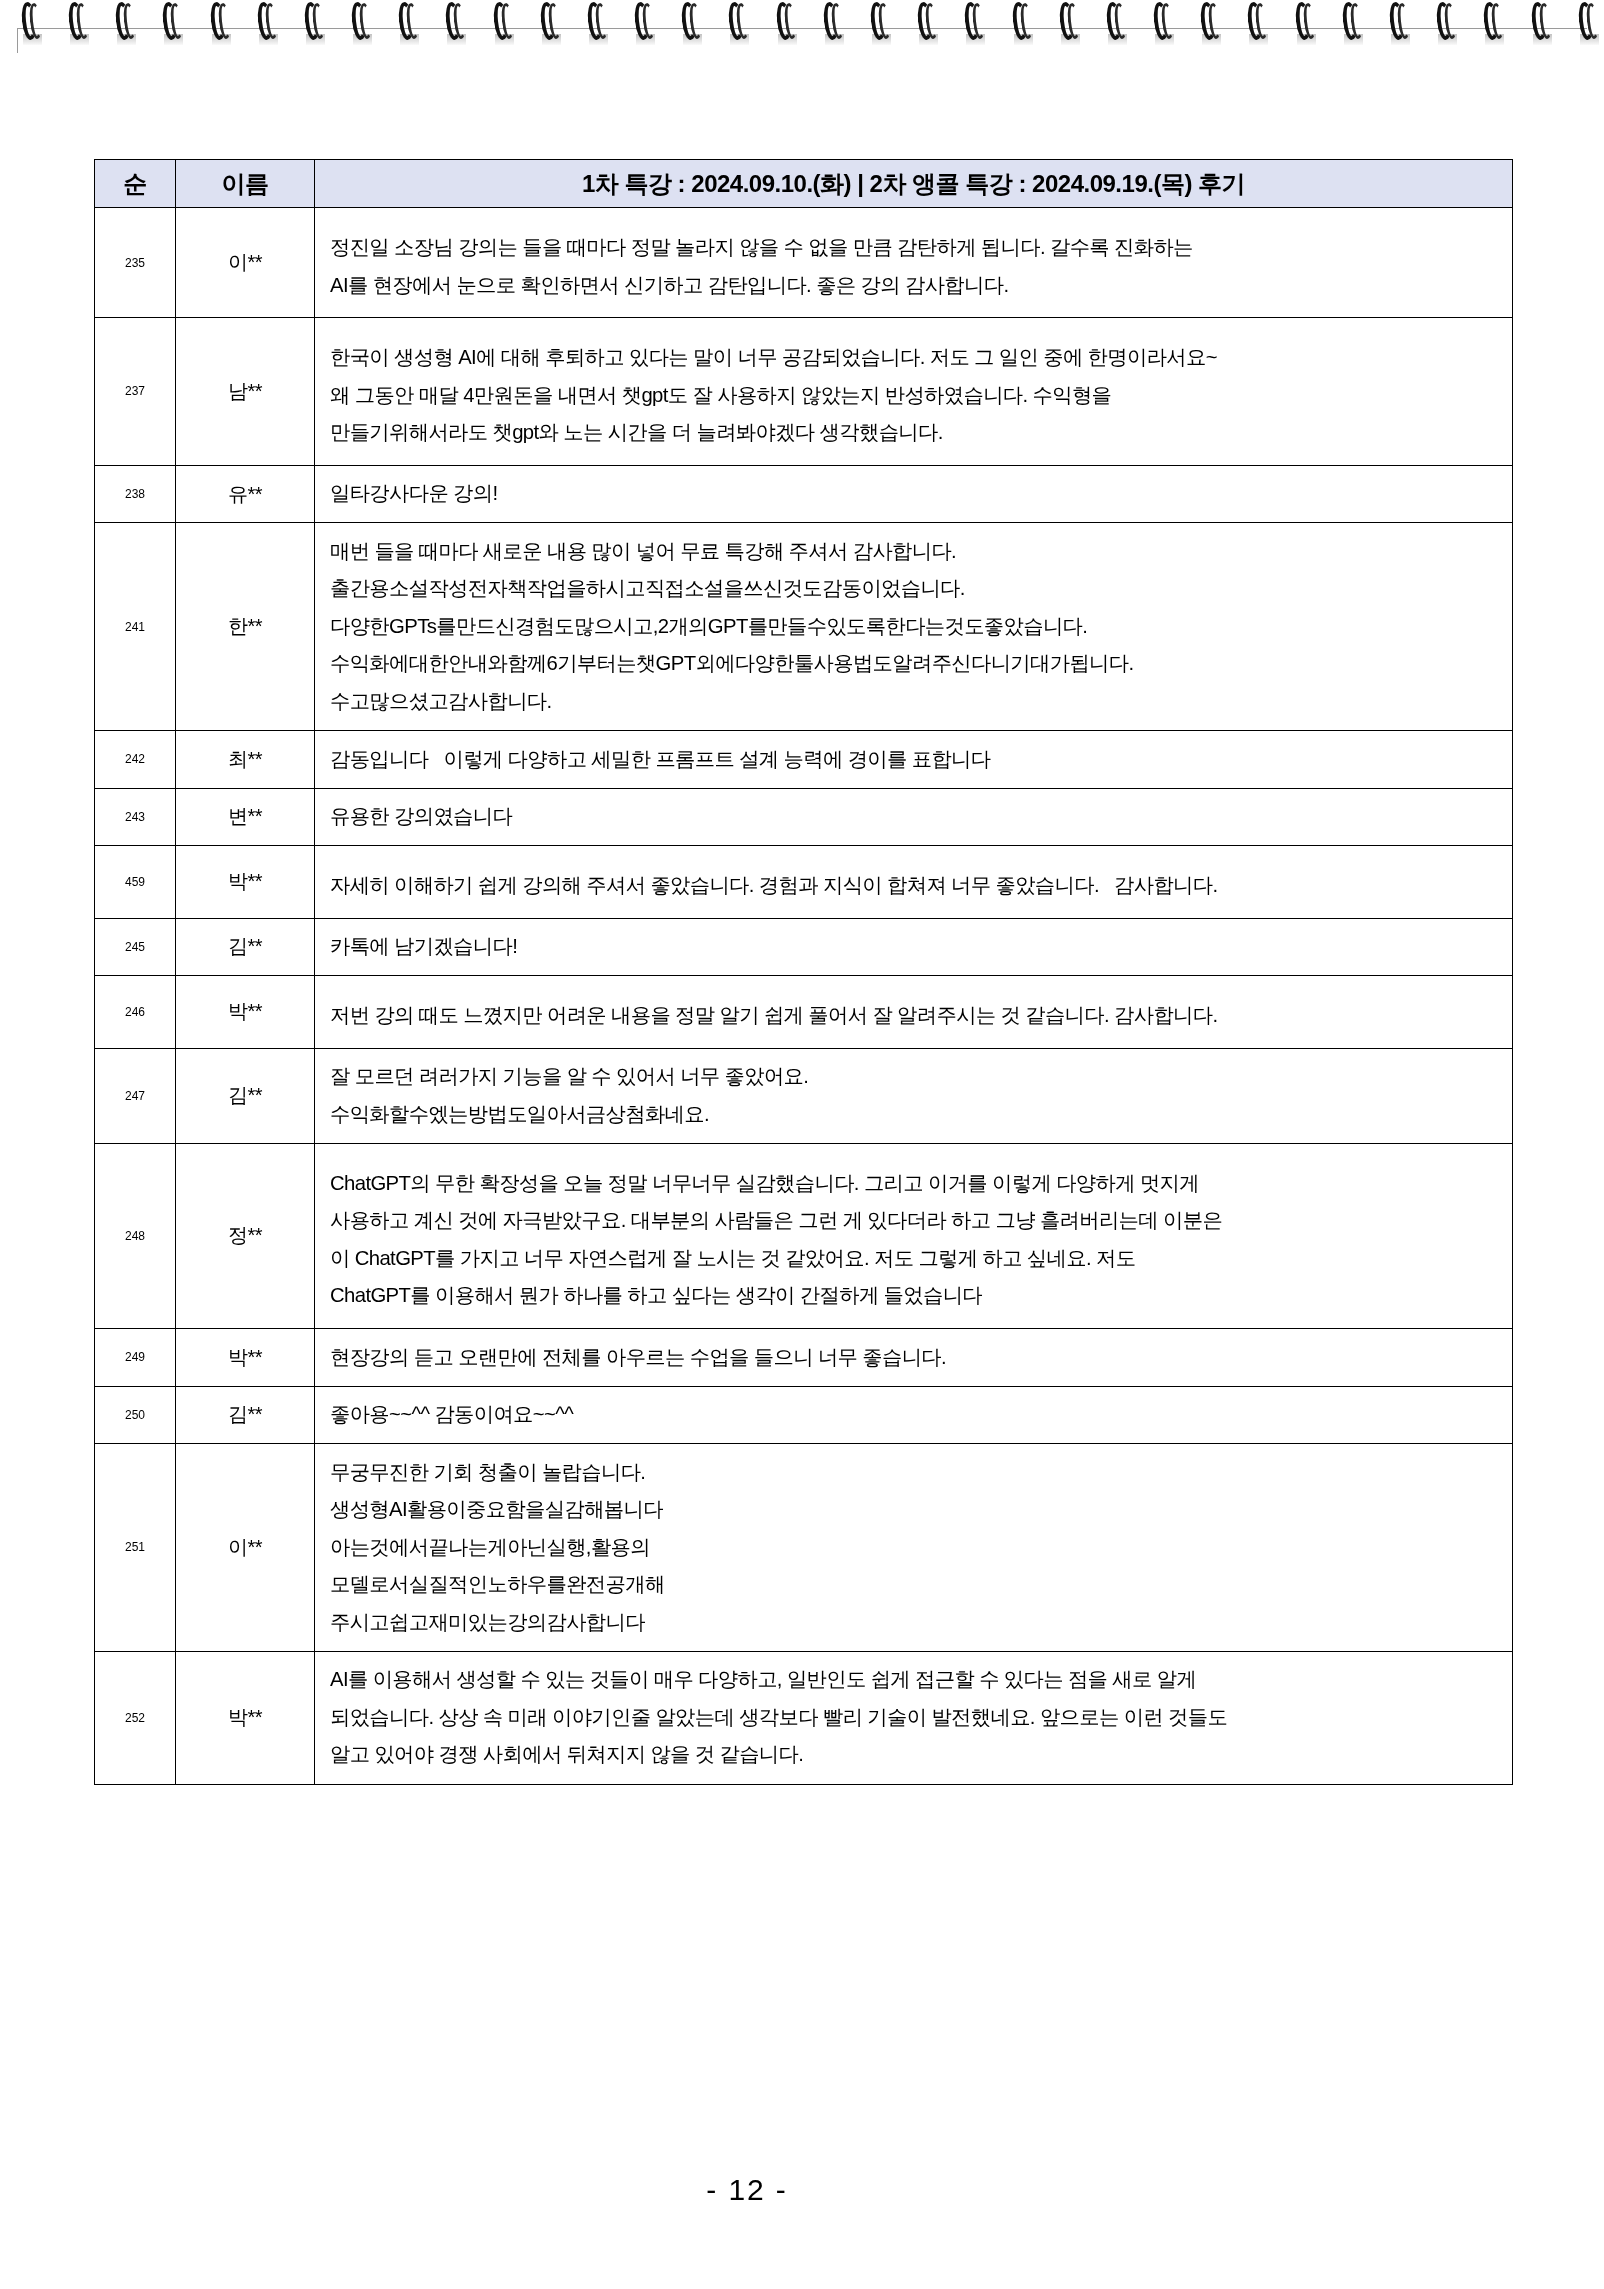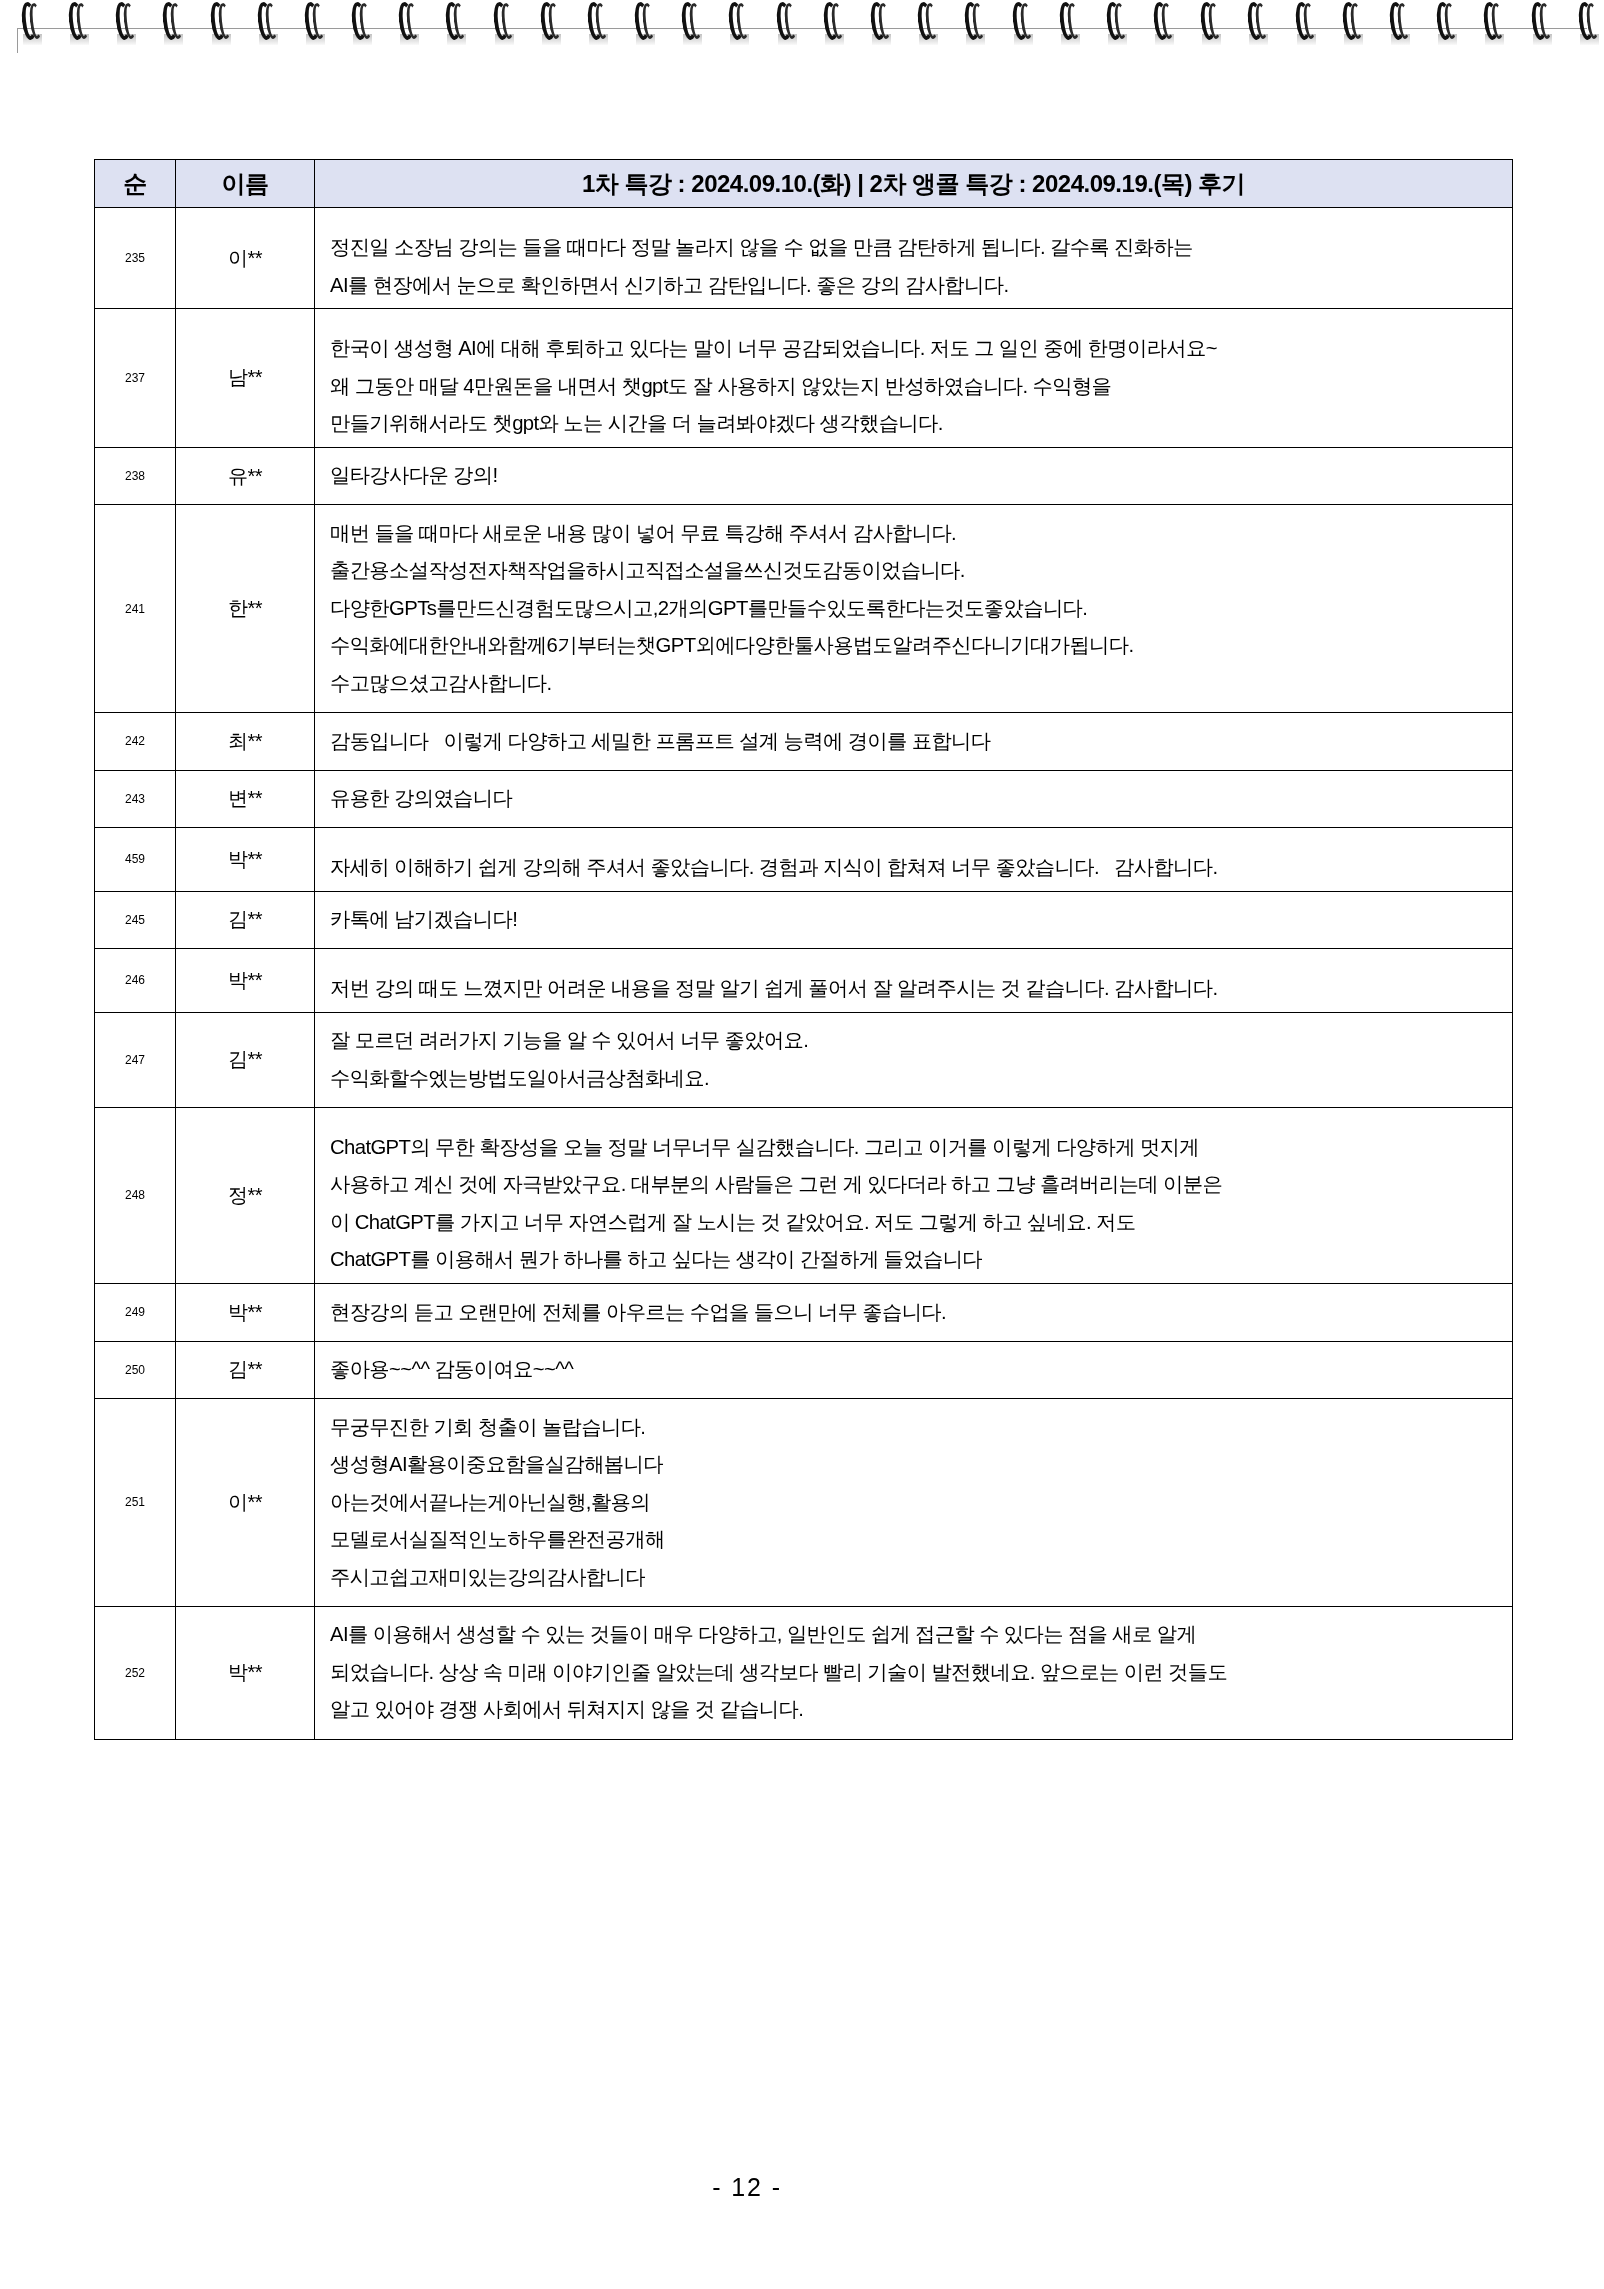--- a/index.html
+++ b/index.html
@@ -145,31 +145,31 @@
     letter-spacing: -0.6px;
     padding: 9.5px 11.4px 9.5px 15px;
     word-break: keep-all;
   }
   tbody td.body .line {
     display: block;
     white-space: pre-wrap;
   }
   tbody tr.pad-row td.body {
     padding-top: 21px;
-    padding-bottom: 4px;
+    padding-bottom: 13px;
   }
 
   
   .footer {
     position: absolute;
     top: 2120px;
     left: 0;
     width: 1494px;
     text-align: center;
-    font-size: 25px;
+    font-size: 30px;
     letter-spacing: 1.9px;
   }
 </style>
 </head>
 <body>
 
 <div class="binding">
   <div class="binding-line"></div>
   <div class="binding-left-edge"></div>
   <div class="rings" id="rings">

